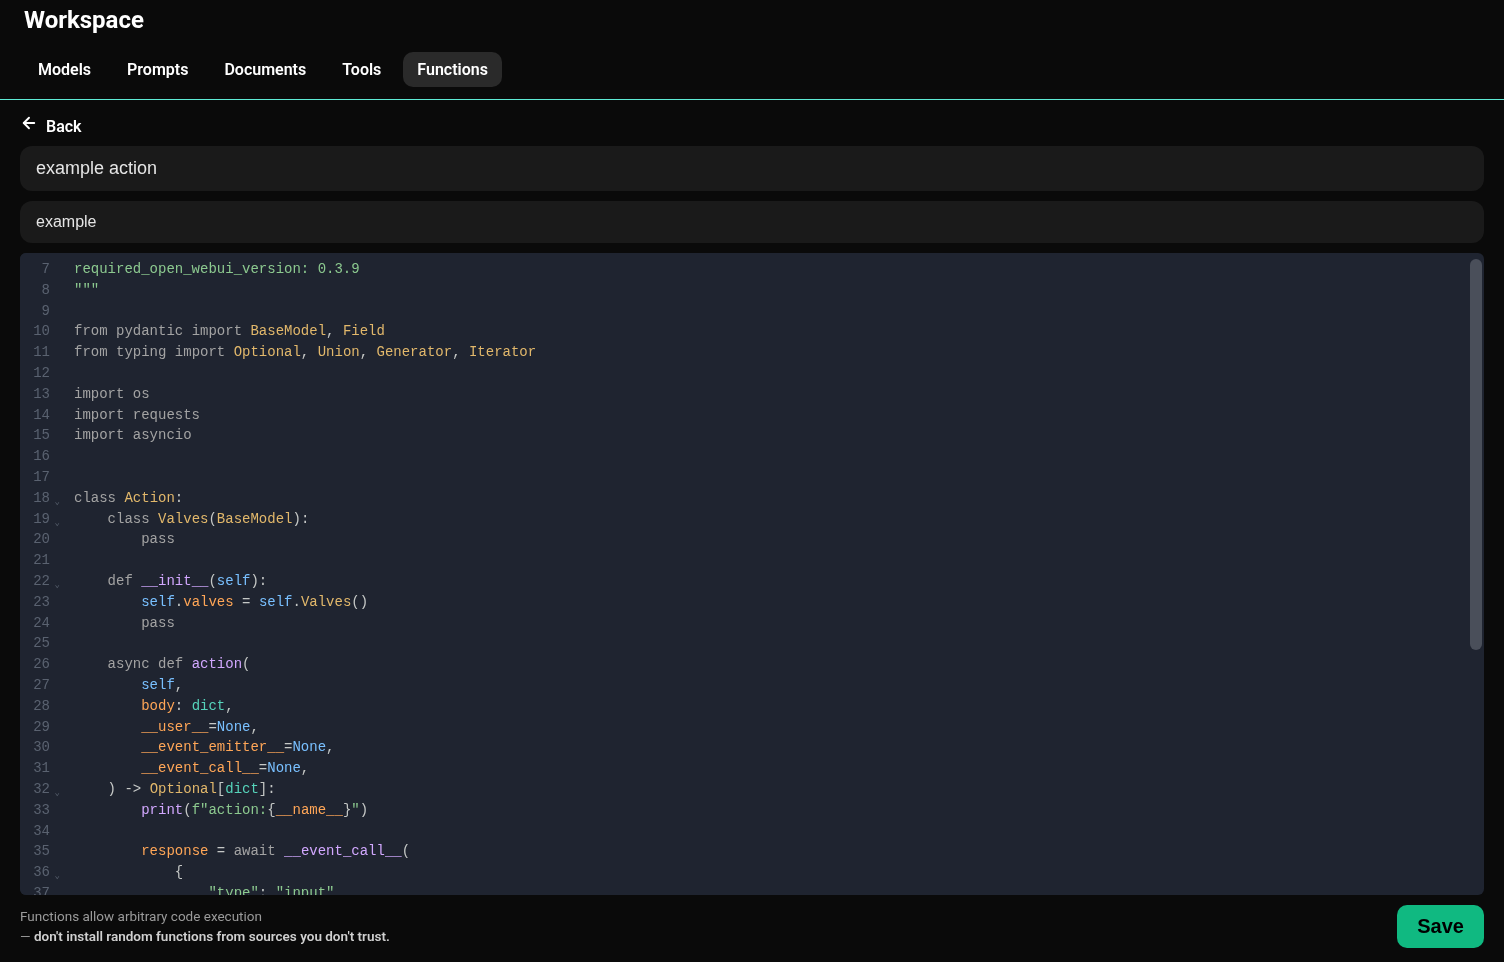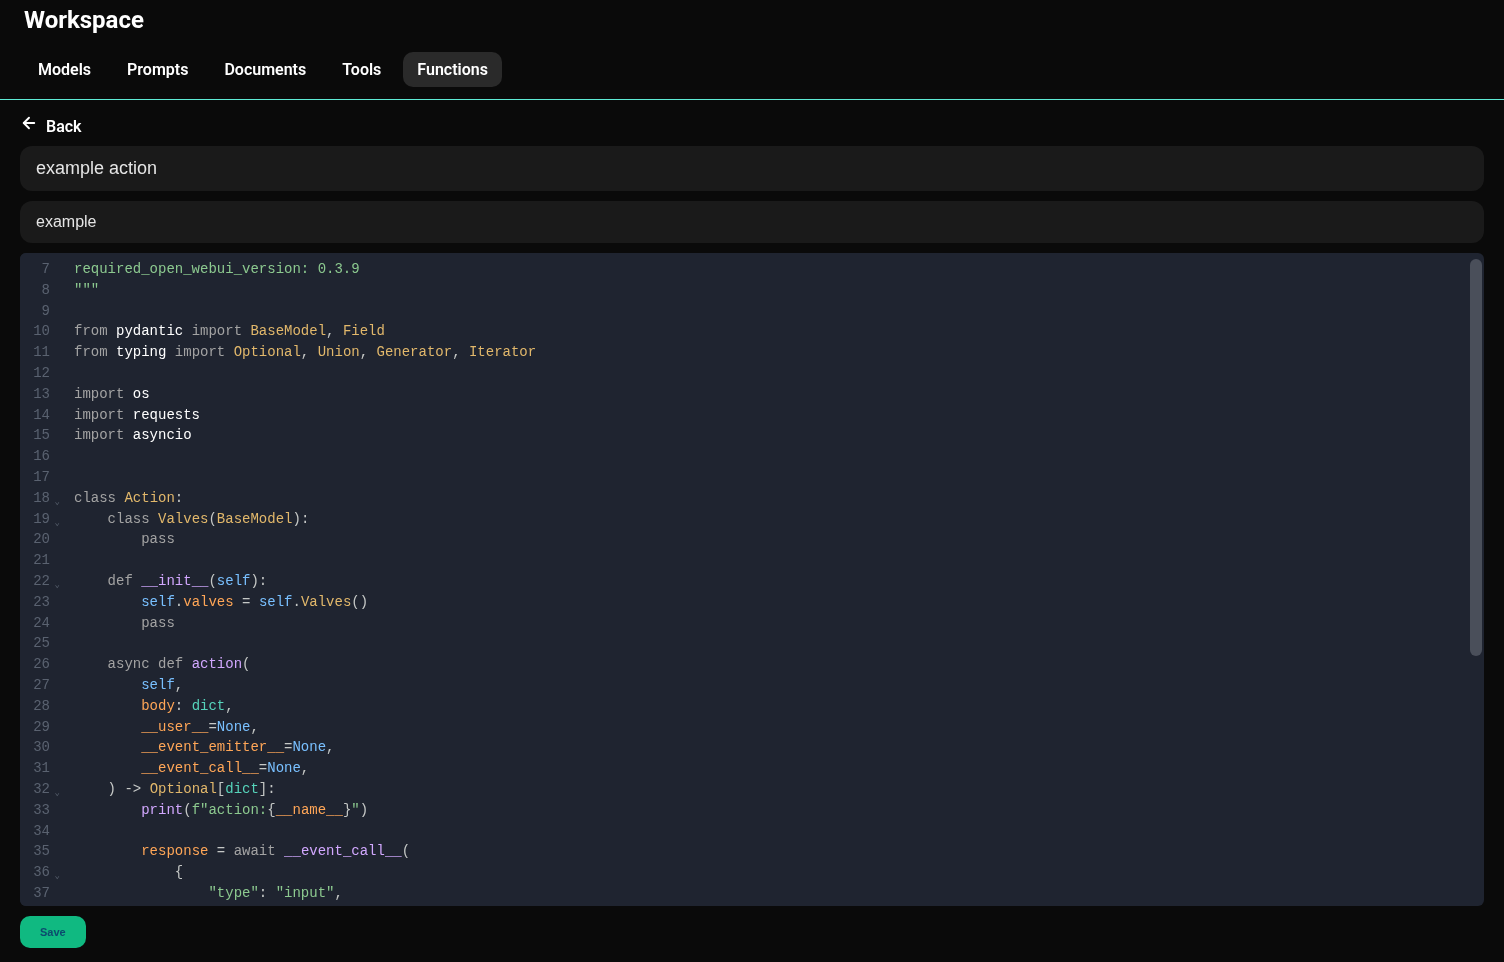--- a/index.html
+++ b/index.html
@@ -115,21 +115,21 @@
     font-family: "SFMono-Regular", Consolas, "Liberation Mono", Menlo, monospace;
     font-size: 14px;
     line-height: 20.8px;
     padding: 6px 0 6px 10px;
     color: #c5c8c6;
     white-space: pre;
     overflow: hidden;
   }
   .code .line { min-height: 20.8px; }
   .tok-kw      { color: #a3a3a3; }   
-  .tok-mod     { color: #ffffff; }   
+  .tok-mod     { color: #a3a3a3; }   
   .tok-cls     { color: #e2b86b; }   
   .tok-self    { color: #79c0ff; }
   .tok-fn      { color: #d2a8ff; }
   .tok-param   { color: #ffa657; }
   .tok-str     { color: #8cc98f; }
   .tok-punc    { color: #c5c8c6; }
   .tok-builtin { color: #56d4bb; }
   .tok-const   { color: #79c0ff; }
 
   .scrollbar-track {
@@ -156,23 +156,23 @@
     padding: 10px 20px 14px 20px;
   }
   .footer-text {
     font-size: 13.5px;
     color: #9a9a9a;
     line-height: 1.45;
   }
   .footer-text .strong { color: #d0d0d0; font-weight: 600; }
   .save-btn {
     background: #10b981;
-    color: #0c4a6e;
+    color: #000000;
     font-weight: 600;
-    font-size: 11px;
+    font-size: 20px;
     border: none;
     border-radius: 10px;
     padding: 10px 20px;
     cursor: pointer;
   }
 </style>
 </head>
 <body>
 
 <div class="page">
@@ -241,16 +241,20 @@
         <div class="ln">36<span class="fold">⌄</span></div>
         <div class="ln">37</div>
       </div>
     <div class="code" id="code"><div class="line"><span class="tok-str">required_open_webui_version: 0.3.9</span></div><div class="line"><span class="tok-str">"""</span></div><div class="line"></div><div class="line"><span class="tok-kw">from </span><span class="tok-mod">pydantic </span><span class="tok-kw">import </span><span class="tok-cls">BaseModel</span><span class="tok-punc">, </span><span class="tok-cls">Field</span></div><div class="line"><span class="tok-kw">from </span><span class="tok-mod">typing </span><span class="tok-kw">import </span><span class="tok-cls">Optional</span><span class="tok-punc">, </span><span class="tok-cls">Union</span><span class="tok-punc">, </span><span class="tok-cls">Generator</span><span class="tok-punc">, </span><span class="tok-cls">Iterator</span></div><div class="line"></div><div class="line"><span class="tok-kw">import </span><span class="tok-mod">os</span></div><div class="line"><span class="tok-kw">import </span><span class="tok-mod">requests</span></div><div class="line"><span class="tok-kw">import </span><span class="tok-mod">asyncio</span></div><div class="line"></div><div class="line"></div><div class="line"><span class="tok-kw">class </span><span class="tok-cls">Action</span><span class="tok-punc">:</span></div><div class="line"><span class="tok-punc">    </span><span class="tok-kw">class </span><span class="tok-cls">Valves</span><span class="tok-punc">(</span><span class="tok-cls">BaseModel</span><span class="tok-punc">):</span></div><div class="line"><span class="tok-punc">        </span><span class="tok-kw">pass</span></div><div class="line"></div><div class="line"><span class="tok-punc">    </span><span class="tok-kw">def </span><span class="tok-fn">__init__</span><span class="tok-punc">(</span><span class="tok-self">self</span><span class="tok-punc">):</span></div><div class="line"><span class="tok-punc">        </span><span class="tok-self">self</span><span class="tok-punc">.</span><span class="tok-param">valves</span><span class="tok-punc"> = </span><span class="tok-self">self</span><span class="tok-punc">.</span><span class="tok-cls">Valves</span><span class="tok-punc">()</span></div><div class="line"><span class="tok-punc">        </span><span class="tok-kw">pass</span></div><div class="line"></div><div class="line"><span class="tok-punc">    </span><span class="tok-kw">async def </span><span class="tok-fn">action</span><span class="tok-punc">(</span></div><div class="line"><span class="tok-punc">        </span><span class="tok-self">self</span><span class="tok-punc">,</span></div><div class="line"><span class="tok-punc">        </span><span class="tok-param">body</span><span class="tok-punc">: </span><span class="tok-builtin">dict</span><span class="tok-punc">,</span></div><div class="line"><span class="tok-punc">        </span><span class="tok-param">__user__</span><span class="tok-punc">=</span><span class="tok-const">None</span><span class="tok-punc">,</span></div><div class="line"><span class="tok-punc">        </span><span class="tok-param">__event_emitter__</span><span class="tok-punc">=</span><span class="tok-const">None</span><span class="tok-punc">,</span></div><div class="line"><span class="tok-punc">        </span><span class="tok-param">__event_call__</span><span class="tok-punc">=</span><span class="tok-const">None</span><span class="tok-punc">,</span></div><div class="line"><span class="tok-punc">    ) -&gt; </span><span class="tok-cls">Optional</span><span class="tok-punc">[</span><span class="tok-builtin">dict</span><span class="tok-punc">]:</span></div><div class="line"><span class="tok-punc">        </span><span class="tok-fn">print</span><span class="tok-punc">(</span><span class="tok-str">f"action:</span><span class="tok-punc">{</span><span class="tok-param">__name__</span><span class="tok-punc">}</span><span class="tok-str">"</span><span class="tok-punc">)</span></div><div class="line"></div><div class="line"><span class="tok-punc">        </span><span class="tok-param">response</span><span class="tok-punc"> = </span><span class="tok-kw">await </span><span class="tok-fn">__event_call__</span><span class="tok-punc">(</span></div><div class="line"><span class="tok-punc">            {</span></div><div class="line"><span class="tok-punc">                </span><span class="tok-str">"type"</span><span class="tok-punc">: </span><span class="tok-str">"input"</span><span class="tok-punc">,</span></div></div>
     <div class="scrollbar-track">
       <div class="scrollbar-thumb"></div>
     </div>
   </div>
 
   <div class="footer">
+    <div class="footer-text">
+      <span>Functions allow arbitrary code execution</span><br>
+      <span>— </span><span class="strong">don't install random functions from sources you don't trust.</span>
+    </div>
     <button class="save-btn">Save</button>
   </div>
 
 </div>
 
 </body></html>

